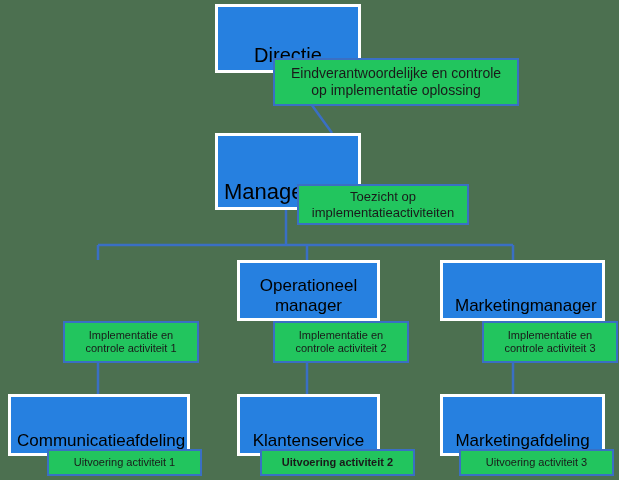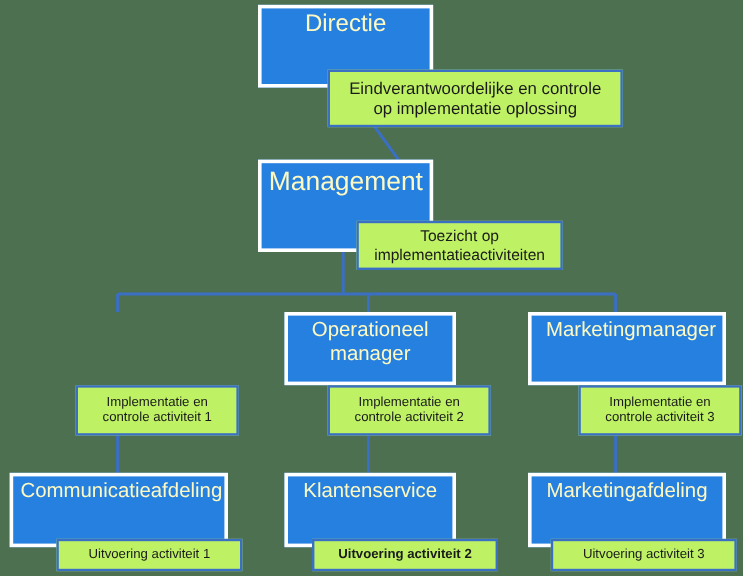--- a/index.html
+++ b/index.html
@@ -28,39 +28,39 @@
     height: 480px;
     z-index: 1;
   }
 
   
   .orgbox {
     position: absolute;
     box-sizing: border-box;
     background: #2680e0;
     border: 3px solid #ffffff;
-    color: #fef9c3;
+    color: #000000;
     display: flex;
-    align-items: flex-start;
+    align-items: flex-end;
     justify-content: center;
     text-align: center;
     line-height: 1.18;
     z-index: 2;
     padding: 2px 6px;
   }
   .orgbox-label {
     display: block;
     width: 100%;
   }
 
   
   .callout {
     position: absolute;
     box-sizing: border-box;
-    background: #bef264;
+    background: #22c55e;
     border: 2px solid #3a6fc4;
     color: #1a1a1a;
     display: flex;
     align-items: center;
     justify-content: center;
     text-align: center;
     line-height: 1.22;
     z-index: 3;
     padding: 2px 7px;
   }

